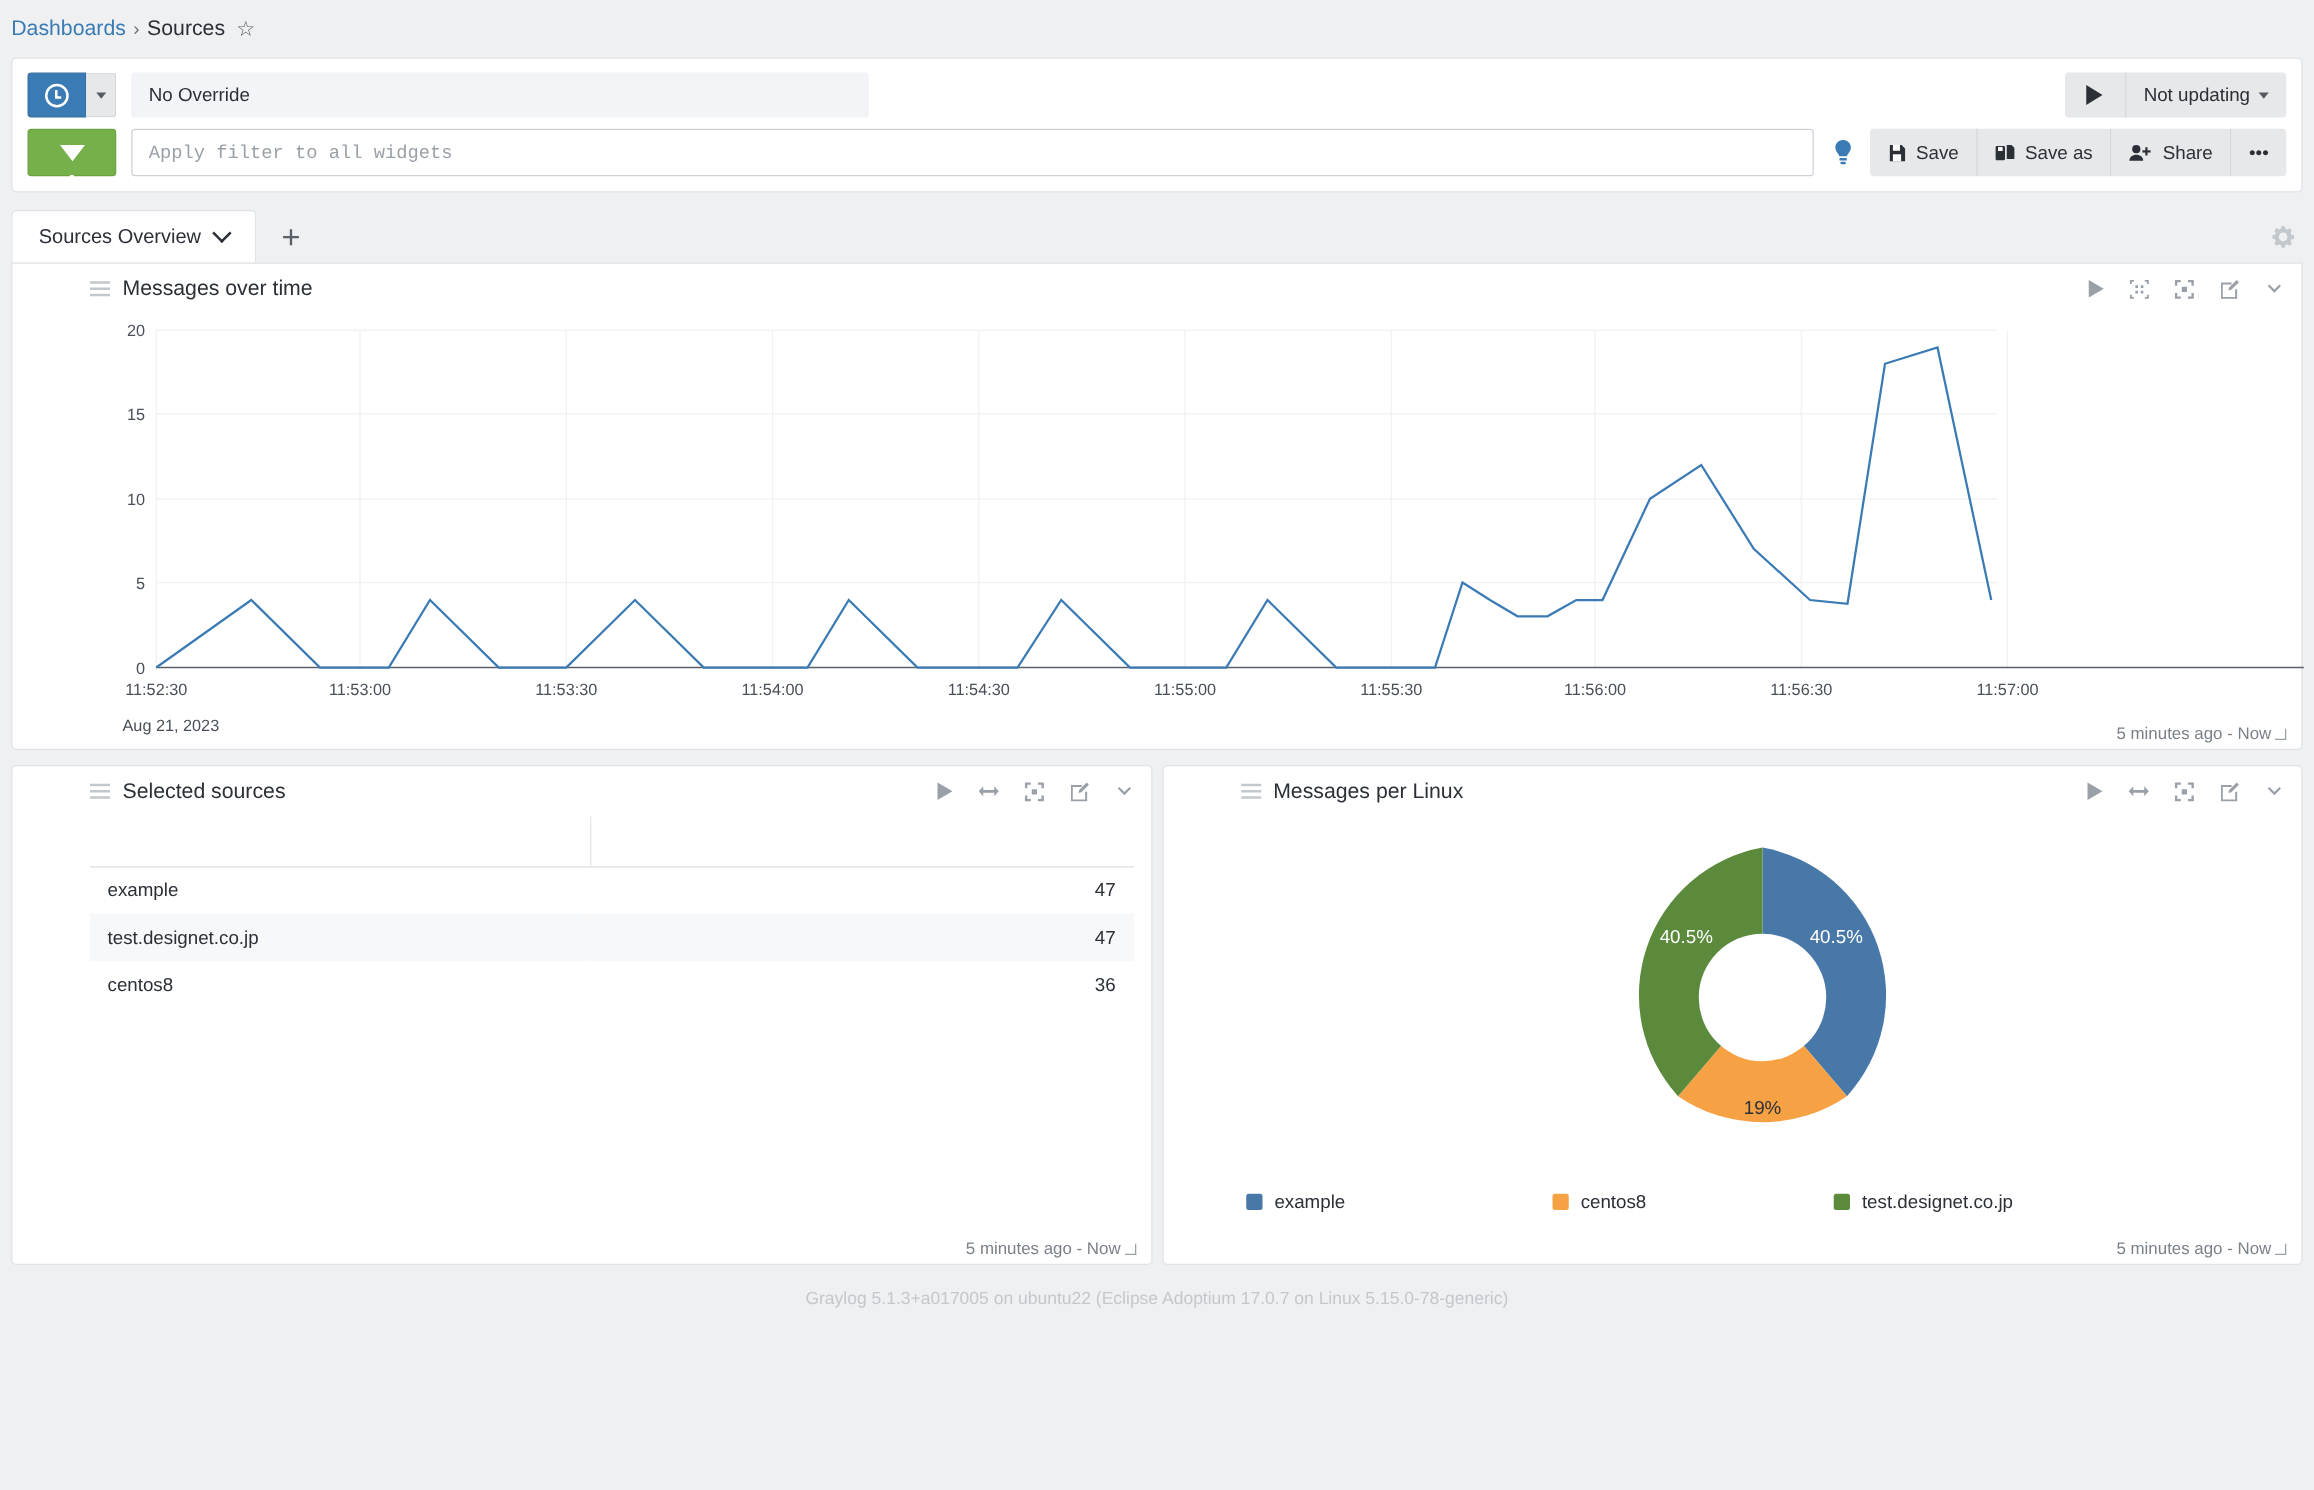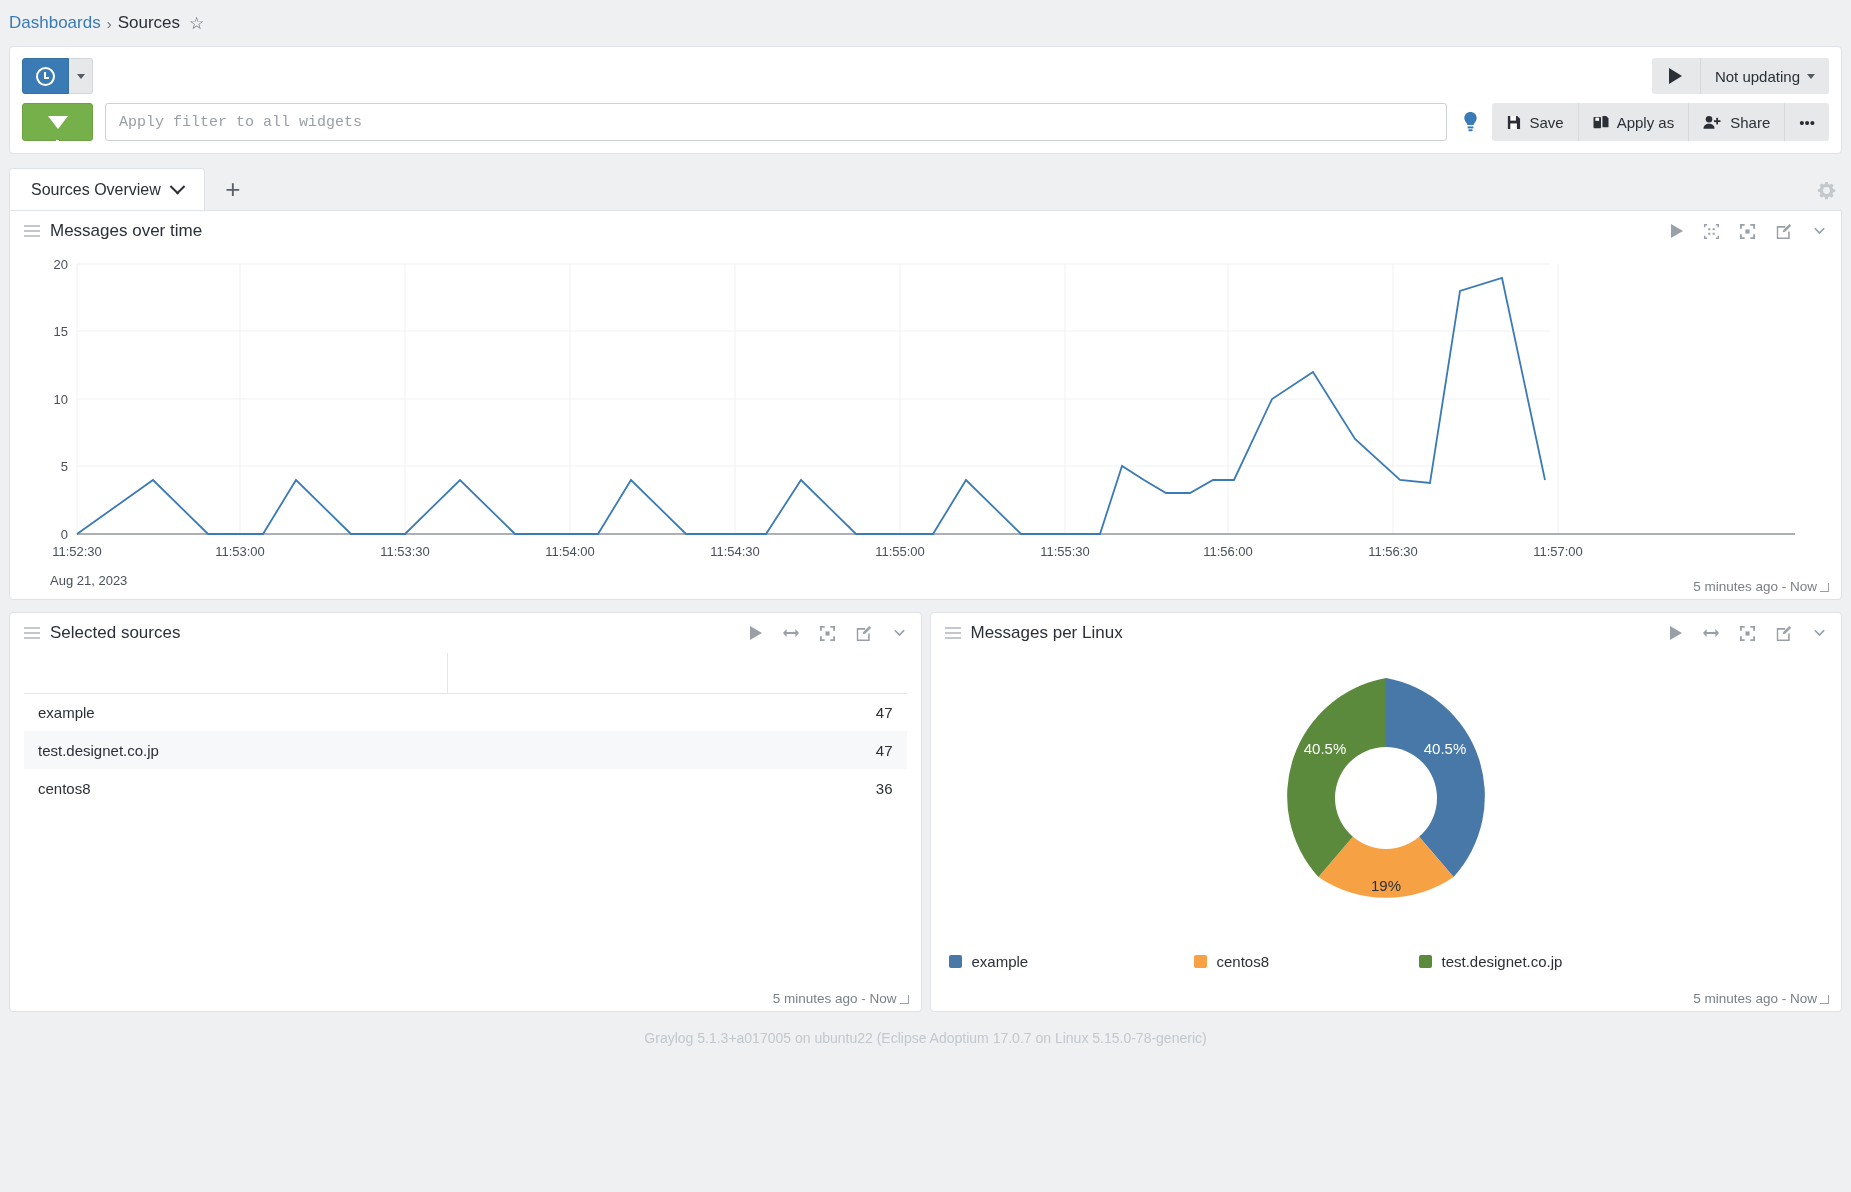--- a/index.html
+++ b/index.html
@@ -127,20 +127,21 @@
     font-size: 26px; color: #5a6069; cursor: pointer; font-weight: 300;
   }
   .tab-gear { position:absolute; right: 6px; bottom: 7px; cursor:pointer; }
 
   
   .widget {
     background: #fff;
     border: 1px solid #dfe2e6;
     border-radius: 0 0 4px 4px;
     position: relative;
+    padding-left: 48px;
   }
   .w-head {
     height: 40px; display: flex; align-items: center;
     padding: 0 13px 0 14px;
   }
   .w-grip { width: 16px; margin-right: 10px; display:flex; flex-direction:column; gap:3px; }
   .w-grip i { display:block; height:2px; background:#c3c8cd; }
   .w-title { font-size: 17px; color: #2b3037; }
   .w-actions { margin-left: auto; display: flex; align-items: center; gap: 19px; }
   .ic { color:#9aa0a7; cursor:pointer; display:flex; align-items:center; }
@@ -188,20 +189,23 @@
 
 <div class="panel toolbar-panel">
 
   <div class="tb-row">
     <div class="time-btn">
       <span class="clock-ic"></span>
     </div>
     <div class="time-caret">
       <span class="caret-dn"></span>
     </div>
+    <div class="override-box">
+      <span>No Override</span>
+    </div>
 
     <div class="tb-spacer"></div>
 
     <div class="update-group">
       <div class="update-play">
         <span class="play-tri"></span>
       </div>
       <div class="update-sep"></div>
       <div class="update-lbl">
         <span>Not updating</span>
@@ -235,21 +239,21 @@
         </svg>
         <span>Save</span>
       </div>
       <div class="act-sep"></div>
       <div class="act-btn">
         <svg width="16" height="15" viewBox="0 0 17 16">
           <rect x="0.5" y="2" width="8" height="12" rx="1" fill="#2b3037"></rect>
           <rect x="2.5" y="2.8" width="4" height="3.4" fill="#fff"></rect>
           <path d="M10 1h4l2.5 2.5V13H10z" fill="#2b3037"></path>
         </svg>
-        <span>Apply as</span>
+        <span>Save as</span>
       </div>
       <div class="act-sep"></div>
       <div class="act-btn">
         <svg width="19" height="15" viewBox="0 0 20 16">
           <circle cx="6.3" cy="4.6" r="3.5" fill="#2b3037"></circle>
           <path d="M0.4 14.6c0-3.4 2.7-5.3 5.9-5.3s5.9 1.9 5.9 5.3z" fill="#2b3037"></path>
           <rect x="14" y="3" width="1.9" height="7" fill="#2b3037"></rect>
           <rect x="11.5" y="5.6" width="7" height="1.9" fill="#2b3037"></rect>
         </svg>
         <span>Share</span>

